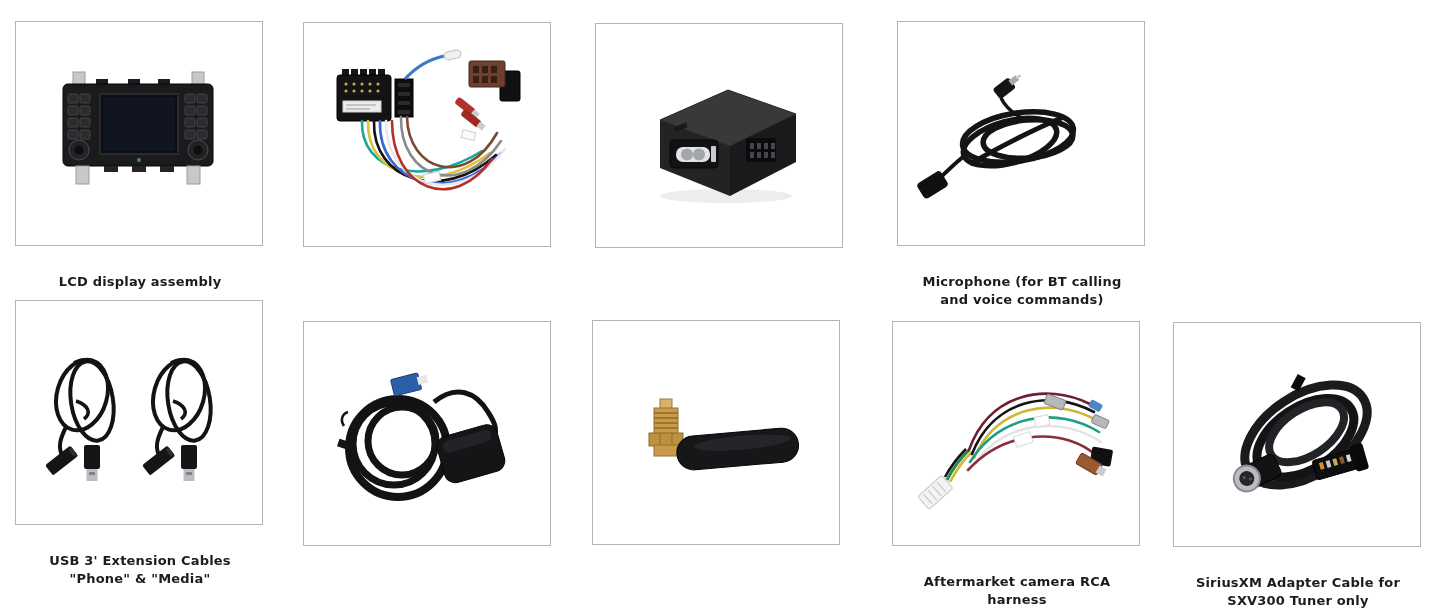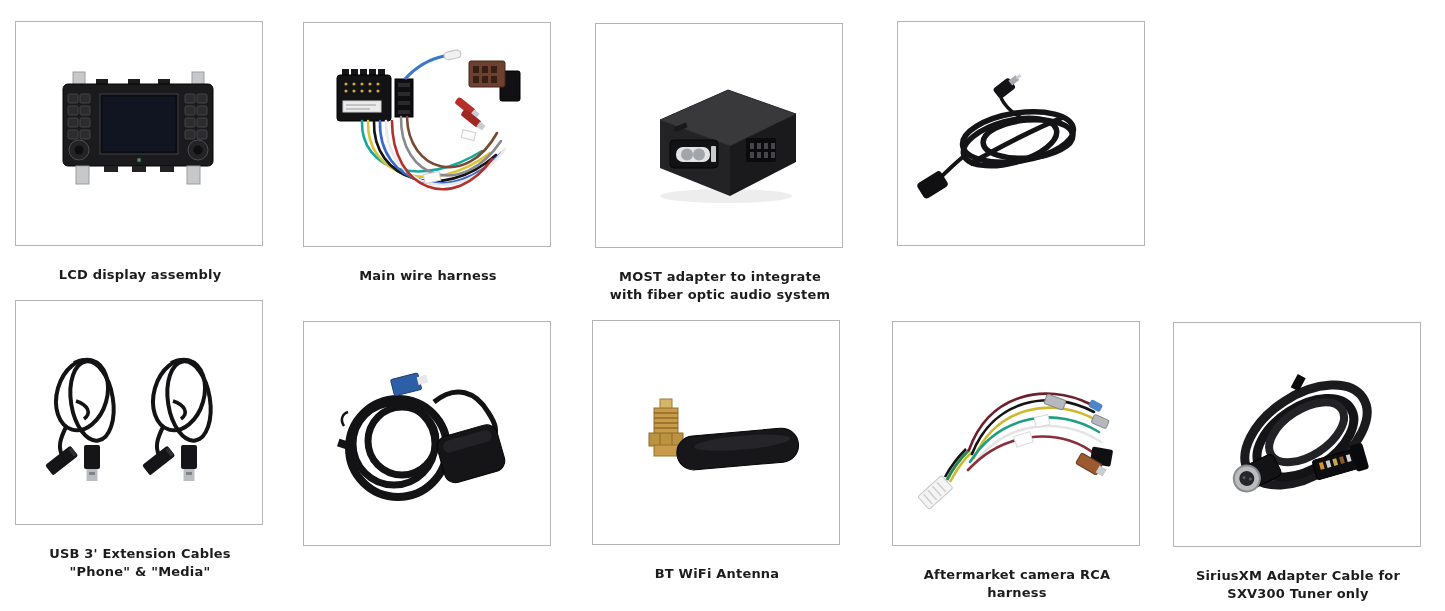--- a/index.html
+++ b/index.html
@@ -2,21 +2,21 @@
 <html><head>
 <meta charset="utf-8">
 <style>
   html,body{margin:0;padding:0;}
   body{width:1445px;height:611px;background:#ffffff;position:relative;
        font-family:"DejaVu Sans","Liberation Sans",sans-serif;overflow:hidden;}
   .card{position:absolute;width:250px;}
   .frame{width:248px;height:225px;border:1px solid #b4b4b4;background:#ffffff;
          box-sizing:border-box;overflow:hidden;}
   .frame svg{display:block;width:246px;height:223px;}
-  .caption{margin-top:20px;text-align:center;font-size:13px;font-weight:700;
+  .caption{margin-top:27px;text-align:center;font-size:13px;font-weight:700;
            line-height:18px;color:#1c1c1c;white-space:pre-line;letter-spacing:0.2px;}
 </style>
 </head>
 <body>
 
 <div>
 
   <div class="card" style="left:15px;top:21px">
     <div class="frame">
       <svg viewBox="0 0 246 223">
@@ -125,21 +125,20 @@
             <rect x="176" y="93" width="7" height="6" fill="#c9ccd0"></rect>
           </g>
         <g transform="rotate(-12 128 154)">
             <rect x="120" y="150" width="16" height="9" fill="#fbfbfb" stroke="#cfcfcf"></rect>
           </g>
         <g transform="rotate(14 164 112)">
             <rect x="158" y="108" width="13" height="8" fill="#fbfbfb" stroke="#cfcfcf"></rect>
           </g>
       </svg>
     </div>
-    <div class="caption">Main wire harness</div>
   </div>
 
   <div class="card" style="left:595px;top:23px">
     <div class="frame">
       <svg viewBox="0 0 246 223">
         <ellipse cx="130" cy="172" rx="66" ry="7" fill="#ededed"></ellipse>
         <polygon points="64,96 132,66 200,90 134,122" fill="#39393c" stroke="#26262a"></polygon>
         <polygon points="64,96 134,122 134,172 64,144" fill="#232326"></polygon>
         <polygon points="134,122 200,90 200,138 134,172" fill="#1a1a1d"></polygon>
         <g transform="rotate(-22 84 103)">
@@ -156,22 +155,20 @@
             <rect x="161" y="119" width="4" height="6"></rect>
           <rect x="168" y="119" width="4" height="6"></rect>
             <rect x="175" y="119" width="4" height="6"></rect>
           <rect x="154" y="128" width="4" height="6"></rect>
             <rect x="161" y="128" width="4" height="6"></rect>
           <rect x="168" y="128" width="4" height="6"></rect>
             <rect x="175" y="128" width="4" height="6"></rect>
         </g>
       </svg>
     </div>
-    <div class="caption">MOST adapter to integrate
-with fiber optic audio system</div>
   </div>
 
   <div class="card" style="left:897px;top:21px">
     <div class="frame">
       <svg viewBox="0 0 246 223">
         <g transform="rotate(-38 106 66)">
           <rect x="96" y="60" width="20" height="13" rx="3" fill="#141416"></rect>
           <rect x="114" y="63" width="9" height="6" fill="#a7abaf"></rect>
           <rect x="122" y="64.5" width="5" height="3" fill="#caced2"></rect>
         </g>
@@ -181,20 +178,22 @@
           <ellipse cx="112" cy="120" rx="48" ry="21" transform="rotate(-15 112 120)"></ellipse>
           <ellipse cx="130" cy="117" rx="45" ry="19" transform="rotate(-5 130 117)"></ellipse>
         </g>
         <path d="M72,142 C96,128 138,106 166,95" fill="none" stroke="#141416" stroke-width="5"></path>
         <path d="M66,134 C54,144 46,152 40,158" fill="none" stroke="#141416" stroke-width="4"></path>
         <g transform="rotate(-32 34 162)">
             <rect x="20" y="154" width="28" height="18" rx="4" fill="#101012"></rect>
           </g>
       </svg>
     </div>
+    <div class="caption">Microphone (for BT calling
+and voice commands)</div>
   </div>
 
   <div class="card" style="left:15px;top:300px">
     <div class="frame">
       <svg viewBox="0 0 246 223">
         <defs>
           <g id="usbset">
             <path d="M38,20 C50,14 64,18 66,28" fill="none" stroke="#131315" stroke-width="4"></path>
             <ellipse cx="46" cy="52" rx="25" ry="36" transform="rotate(16 46 52)" fill="none" stroke="#131315" stroke-width="4"></ellipse>
             <ellipse cx="56" cy="58" rx="21" ry="40" transform="rotate(-9 56 58)" fill="none" stroke="#131315" stroke-width="4"></ellipse>
@@ -254,21 +253,20 @@
         <rect x="56" y="112" width="34" height="13" fill="#bb923f" stroke="#8f6a28"></rect>
         <line x1="67" y1="112" x2="67" y2="125" stroke="#8f6a28"></line>
         <line x1="79" y1="112" x2="79" y2="125" stroke="#8f6a28"></line>
         <rect x="61" y="124" width="24" height="11" fill="#c79b4a" stroke="#96702c"></rect>
         <g transform="rotate(-5 88 134)">
           <rect x="84" y="116" width="122" height="34" rx="17" fill="#17171a" stroke="#050507"></rect>
           <ellipse cx="150" cy="127" rx="48" ry="7" fill="#2c2c30" opacity="0.7"></ellipse>
         </g>
       </svg>
     </div>
-    <div class="caption">BT WiFi Antenna</div>
   </div>
 
   <div class="card" style="left:892px;top:321px">
     <div class="frame">
       <svg viewBox="0 0 246 223">
         <g transform="rotate(-42 42 170)">
           <rect x="26" y="162" width="32" height="17" rx="2" fill="#f4f4f4" stroke="#c6c6c6"></rect>
           <g stroke="#cfcfcf" stroke-width="1.5">
             <line x1="32" y1="164" x2="32" y2="177"></line>
               <line x1="38" y1="164" x2="38" y2="177"></line>

